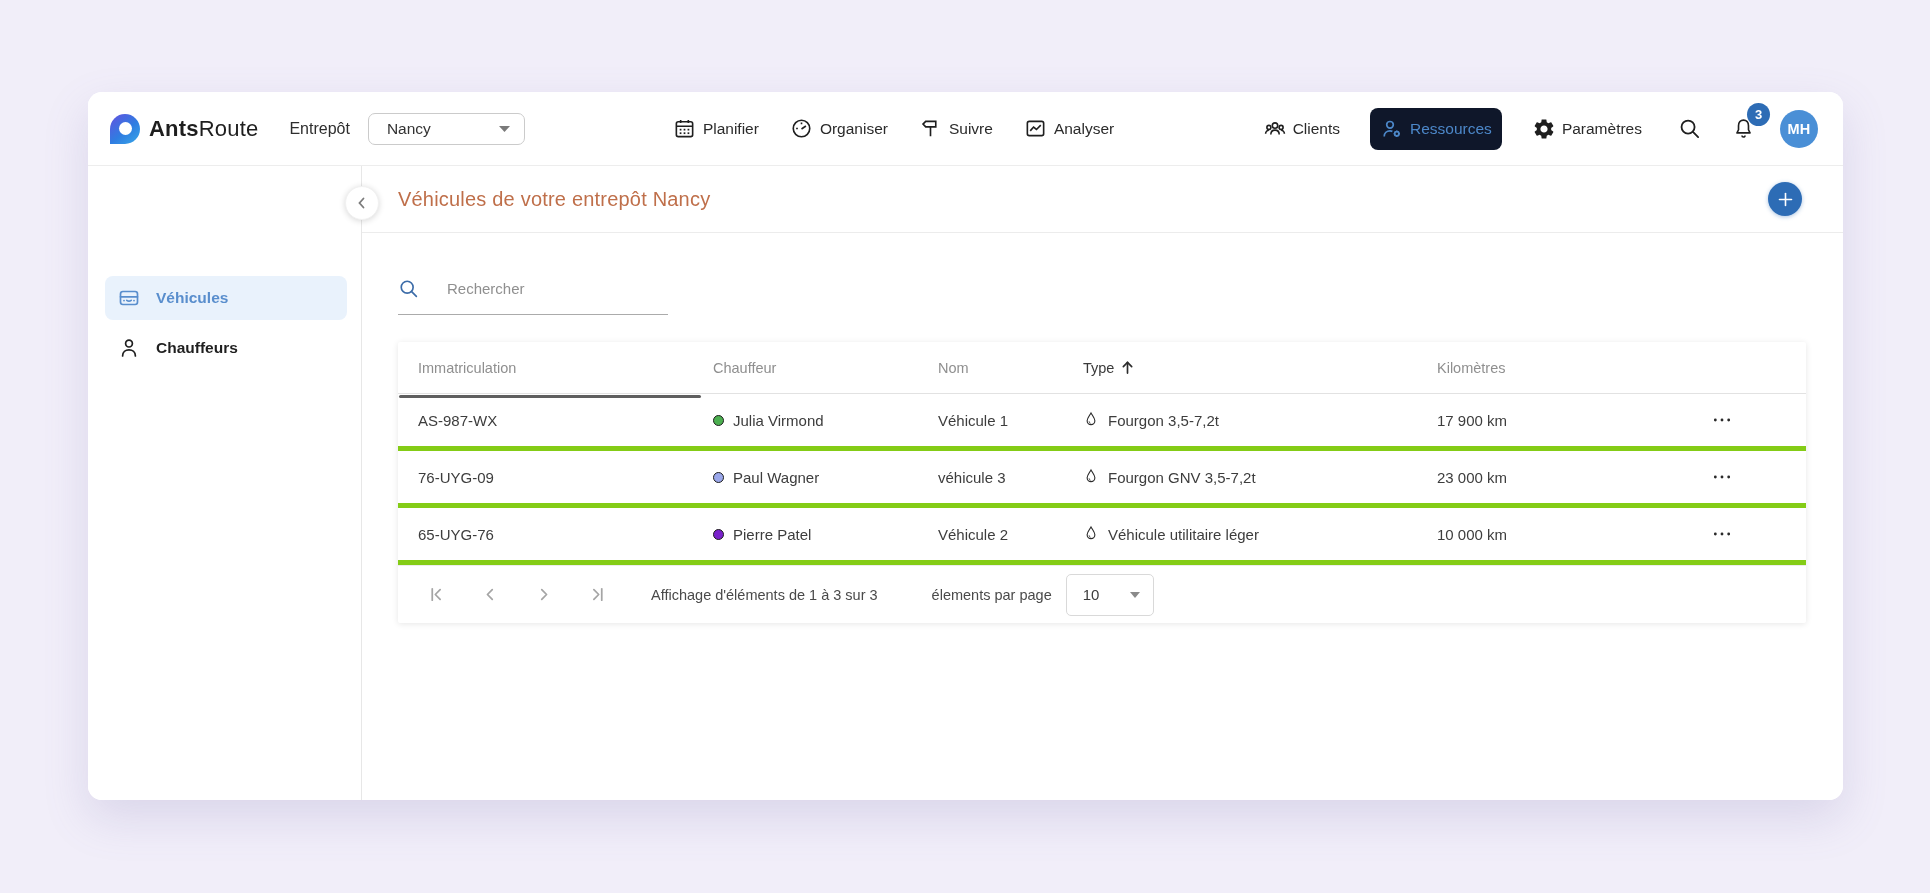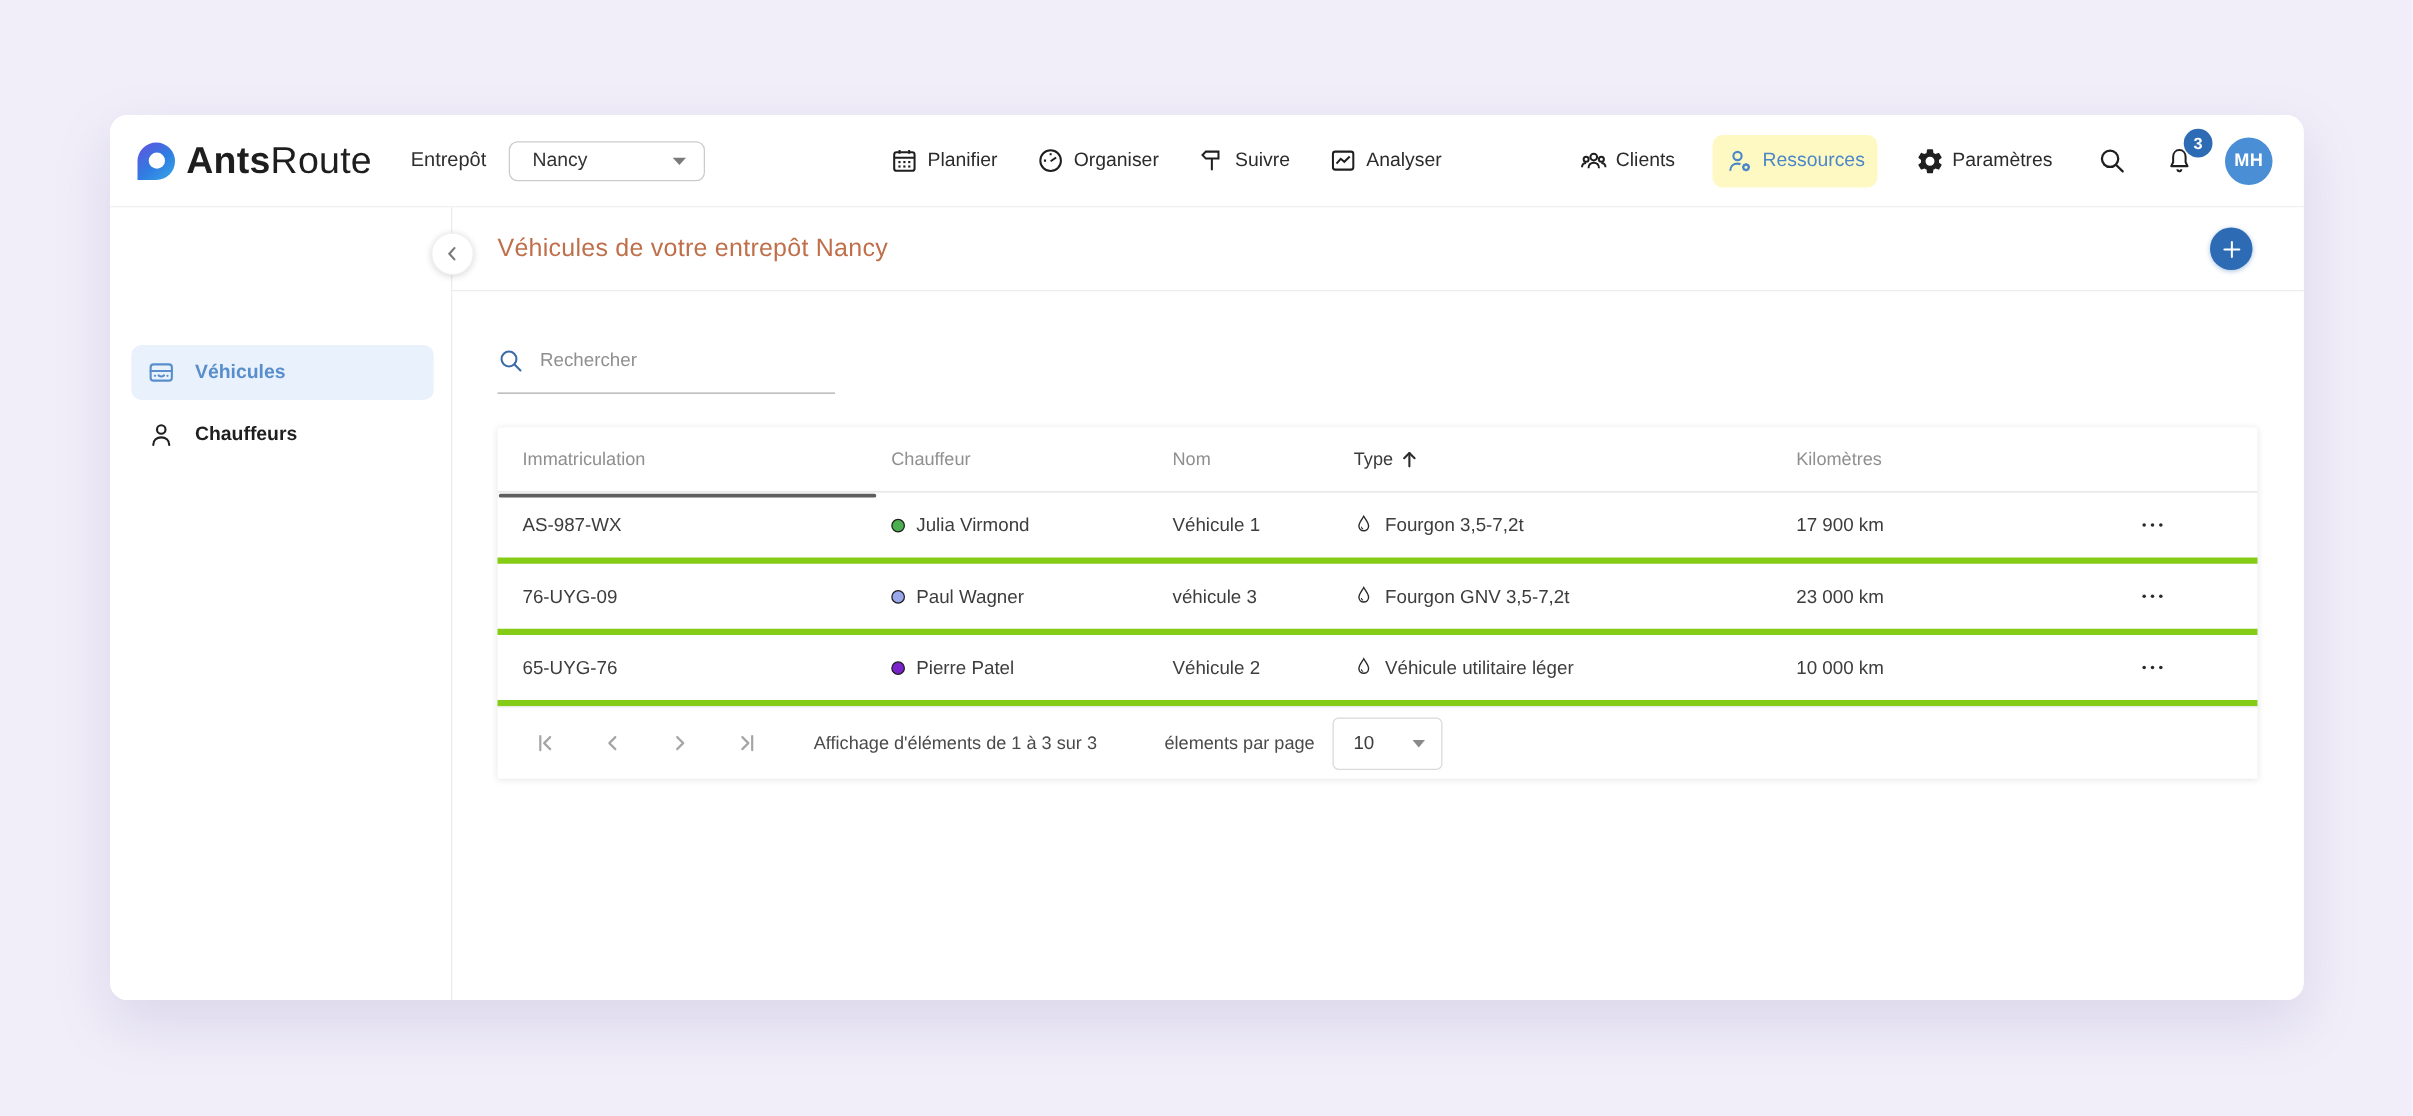--- a/index.html
+++ b/index.html
@@ -8,36 +8,36 @@
 
   .app-card { position:absolute; left:88px; top:92px; width:1755px; height:708px;
     background:#fff; border-radius:14px; box-shadow:0 18px 45px rgba(118,108,170,.18); overflow:hidden; }
 
   
   .hdr { height:74px; display:flex; align-items:center; padding:0 25px 0 22px; border-bottom:1px solid #ededed; background:#fff; }
   .logo { display:flex; align-items:center; gap:9px; cursor:pointer; }
   .logo-mark { width:30px; height:30px; border-radius:50% 50% 50% 0;
     background:linear-gradient(140deg,#5f55e0 5%,#2f7de1 55%,#39a8e8 100%); position:relative; }
   .logo-mark::after { content:""; position:absolute; left:9px; top:8px; width:13px; height:13px; border-radius:50%; background:#fff; }
-  .logo-text { font-size:30px; color:#1e1e1e; letter-spacing:.2px; }
+  .logo-text { font-size:22px; color:#1e1e1e; letter-spacing:.2px; }
   .logo-text b { font-weight:800; }
   .logo-text span.light { font-weight:300; }
 
   .wh-label { margin-left:31px; font-size:16px; color:#2e2e2e; }
   .wh-select { margin-left:18px; width:157px; height:32px; border:1px solid #cbcbcb; border-radius:7px;
     display:flex; align-items:center; padding:0 14px 0 18px; cursor:pointer; background:#fff; }
   .wh-select .val { font-size:15.5px; color:#333; flex:1; }
 
   .main-nav { display:flex; align-items:center; gap:31px; margin-left:148px; }
   .nav-item { display:flex; align-items:center; gap:7px; font-size:15.5px; color:#2b2b2b; cursor:pointer; white-space:nowrap; }
   .nav-item svg { flex:0 0 auto; }
 
   .right-nav { margin-left:auto; display:flex; align-items:center; gap:20px; }
   .rn-item { display:flex; align-items:center; gap:6px; font-size:15.5px; color:#2b2b2b; cursor:pointer; white-space:nowrap; padding:9px 10px; border-radius:8px; }
-  .rn-item.active { background:#fef9c3; color:#4c87c8; }
+  .rn-item.active { background:#0f172a; color:#4c87c8; }
   .icon-btn { width:34px; height:34px; display:flex; align-items:center; justify-content:center; cursor:pointer; color:#1f1f1f; }
   .bell-wrap { position:relative; }
   .badge { position:absolute; top:-9px; right:-10px; min-width:23px; height:23px; border-radius:50%;
     background:#2d6cb5; color:#fff; font-size:13px; font-weight:700; display:flex; align-items:center; justify-content:center; }
   .avatar { width:38px; height:38px; border-radius:50%; background:#4a8fd6; color:#fff; font-size:14.5px; font-weight:700;
     display:flex; align-items:center; justify-content:center; cursor:pointer; letter-spacing:.3px; }
 
   
   .body { display:flex; height:634px; position:relative; }
   .sidebar { width:274px; border-right:1px solid #e7e7e7; padding-top:110px; background:#fff;font-weight:bold; }
@@ -49,21 +49,21 @@
   .main { flex:1; position:relative; background:#fff; }
   .back-btn { position:absolute; left:-17px; top:20px; width:34px; height:34px; border-radius:50%; background:#fff;
     border:1px solid #f1f1f1; box-shadow:0 1px 6px rgba(0,0,0,.16); display:flex; align-items:center; justify-content:center;
     cursor:pointer; z-index:5; }
   .title-bar { height:67px; display:flex; align-items:center; padding:0 41px 0 36px; border-bottom:1px solid #ececec; }
   .page-title { font-size:20px; color:#bf6f4a; font-weight:500; letter-spacing:.2px; }
   .add-btn { margin-left:auto; width:34px; height:34px; border-radius:50%; background:#2d6cb5; border:none;
     display:flex; align-items:center; justify-content:center; cursor:pointer; box-shadow:0 1px 4px rgba(45,108,181,.4); }
 
   .content { padding:0 37px 0 36px; }
-  .search-wrap { margin-top:46px; width:270px; height:36px; display:flex; align-items:center; gap:13px;
+  .search-wrap { margin-top:46px; width:270px; height:36px; display:flex; align-items:center; gap:28px;
     border-bottom:1px solid #ababab; padding-bottom:16px; }
   .search-wrap input { border:none; outline:none; font-size:15px; color:#444; width:200px; font-family:inherit; background:transparent; }
   .search-wrap input::placeholder { color:#8f8f8f; }
 
   .table-card { margin-top:27px; background:#fff; border-radius:2px; box-shadow:0 1px 6px rgba(0,0,0,.10); position:relative; }
   .grid-row { display:grid; grid-template-columns:295px 225px 145px 354px 200px 1fr; padding-left:20px; align-items:center; }
   .t-head { height:52px; border-bottom:1px solid #e2e2e2; color:#8f8f8f; font-size:14.5px; }
   .t-head .col { cursor:pointer; display:flex; align-items:center; gap:7px; }
   .t-head .col.sorted { color:#3a3a3a; }
   .h-scroll-thumb { position:absolute; left:1px; top:53px; width:302px; height:3px; background:#5f5f5f; border-radius:3px; cursor:grab; }

